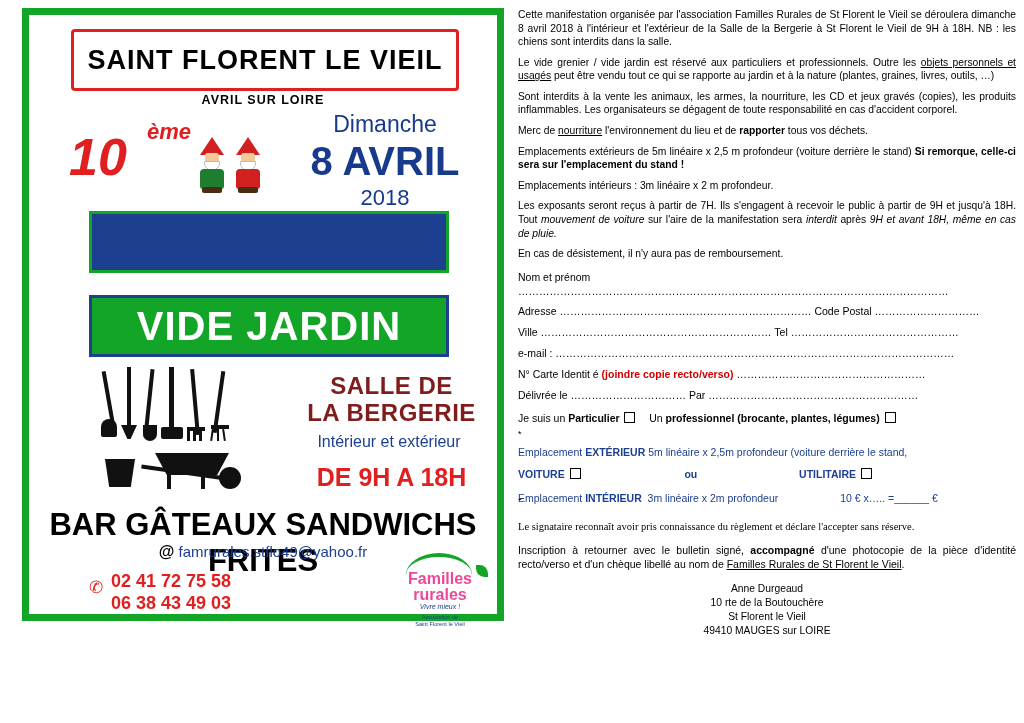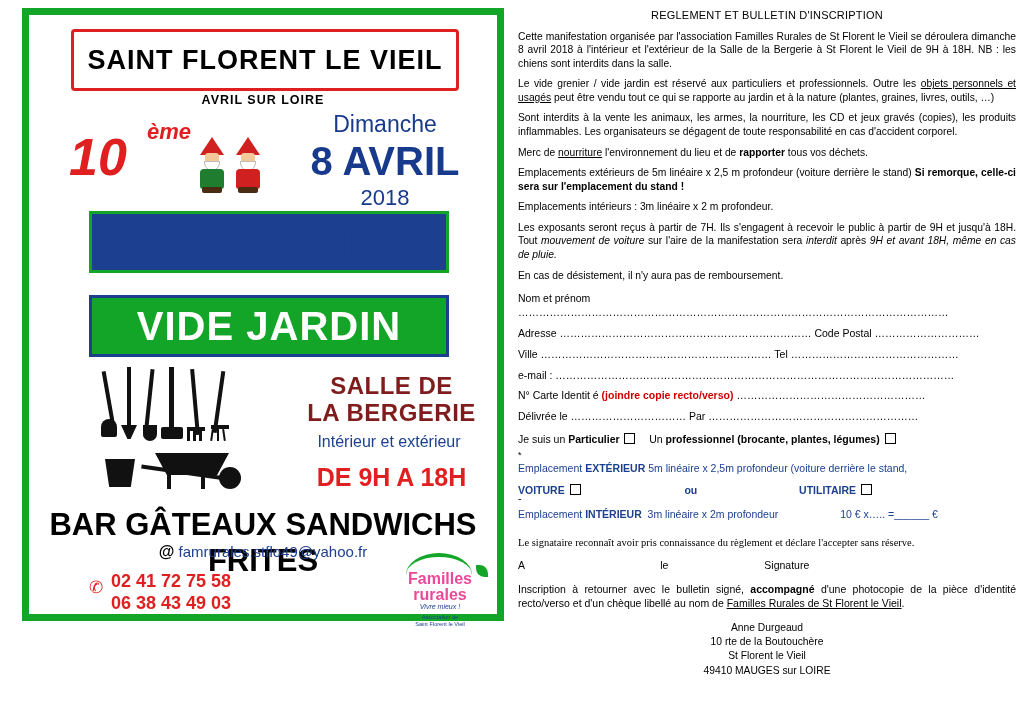--- a/index.html
+++ b/index.html
@@ -286,21 +286,20 @@
         </div>
       </div>
 
     </div>
   </div>
 
   <div class="right rel">
 
     <div class="dash-mark">-</div>
 
-    <div class="r-title">REGLEMENT ET BULLETIN D'INSCRIPTION</div>
 
     <p class="p">Cette manifestation organisée par l'association Familles Rurales de St Florent le Vieil se déroulera dimanche 8 avril 2018 à l'intérieur et l'extérieur de la Salle de la Bergerie à St Florent le Vieil de 9H à 18H.          NB : les chiens sont interdits dans la salle.</p>
     <p class="p">
       Le vide grenier / vide jardin est réservé aux particuliers et professionnels. Outre les <u>objets personnels et usagés</u> peut être vendu tout ce qui se rapporte au jardin et à la nature (plantes, graines, livres, outils, …)
     </p>
     <p class="p">Sont interdits à la vente les animaux, les armes, la nourriture, les CD et jeux gravés (copies), les produits inflammables. Les organisateurs se dégagent de toute responsabilité en cas d'accident corporel.</p>
     <p class="p">
       Merc de <u>nourriture</u> l'environnement du lieu et de <b>rapporter</b> tous vos déchets.
     </p>
     <p class="p">
@@ -356,21 +355,21 @@
         <b>Particulier</b>
         <span class="cb"></span>
         &nbsp;&nbsp;
         <span>Un</span>
         <b>professionnel</b>
         <b>(brocante, plantes, légumes)</b>
         <span class="cb"></span>
       </div>
       <div style="font-size:9px; margin-top:-4px;">*</div>
 
-      <div class="form-line blue" style="">
+      <div class="form-line blue" style="margin-top:6px;">
         <span>Emplacement</span>
         <b>EXTÉRIEUR</b>
         <span>5m linéaire x 2,5m profondeur (voiture derrière le stand,</span>
       </div>
 
       <div class="form-line" style="margin-top:8px;">
         <b class="blue">VOITURE</b>
         <span class="cb"></span>
         <span style="display:inline-block; width:96px;"></span>
         <b class="blue">ou</b>
@@ -382,27 +381,20 @@
       <div class="form-line blue" style="margin-top:10px;">
         <span>Emplacement</span>
         <b>INTÉRIEUR</b>
         &nbsp;<span>3m linéaire x 2m profondeur</span>
         <span style="display:inline-block; width:56px;"></span>
         <span>10 € x….. =______ €</span>
       </div>
 
       <p class="p" style="margin-top:14px;font-family:Liberation Serif, serif;">Le signataire reconnaît avoir pris connaissance du règlement et déclare l'accepter sans réserve.</p>
 
-      <div class="form-line" style="margin-top:10px;">
-        <span>A</span>
-        <span style="display:inline-block; width:130px;"></span>
-        <span>le</span>
-        <span style="display:inline-block; width:90px;"></span>
-        <span>Signature</span>
-      </div>
 
       <p class="p" style="margin-top:10px;">
         Inscription à retourner avec le bulletin signé, <b>accompagné</b> d'une photocopie de la pièce d'identité recto/verso et d'un chèque libellé au nom de <u>Familles Rurales de St Florent le Vieil</u>.
       </p>
 
       <div class="footer-addr">
         <div>Anne Durgeaud</div>
         <div>10 rte de la Boutouchère</div>
         <div>St Florent le Vieil</div>
         <div>49410 MAUGES sur LOIRE</div>

